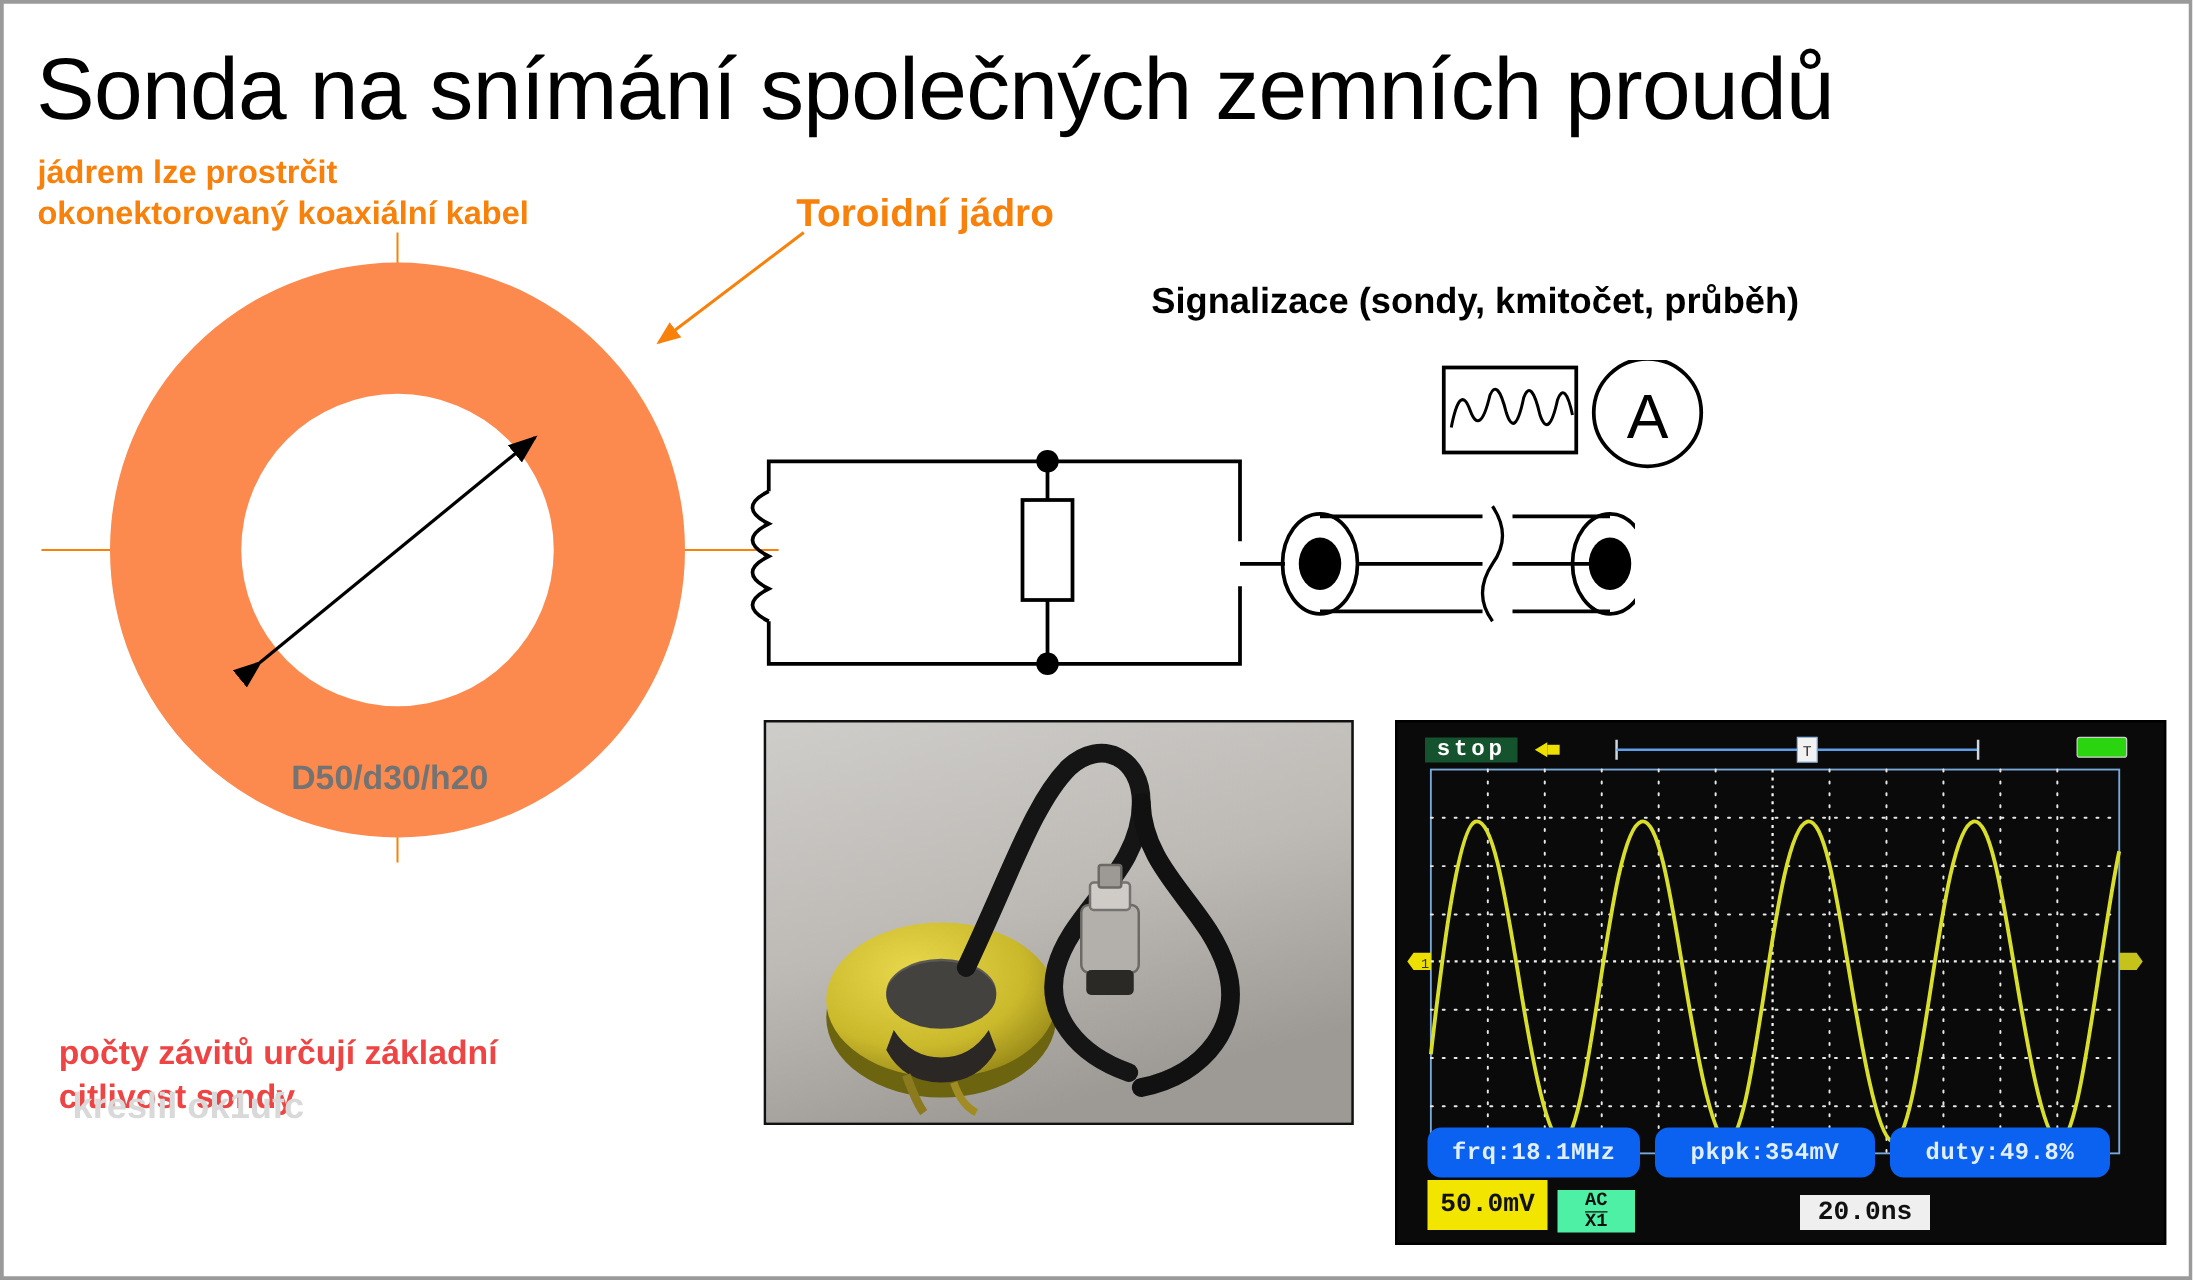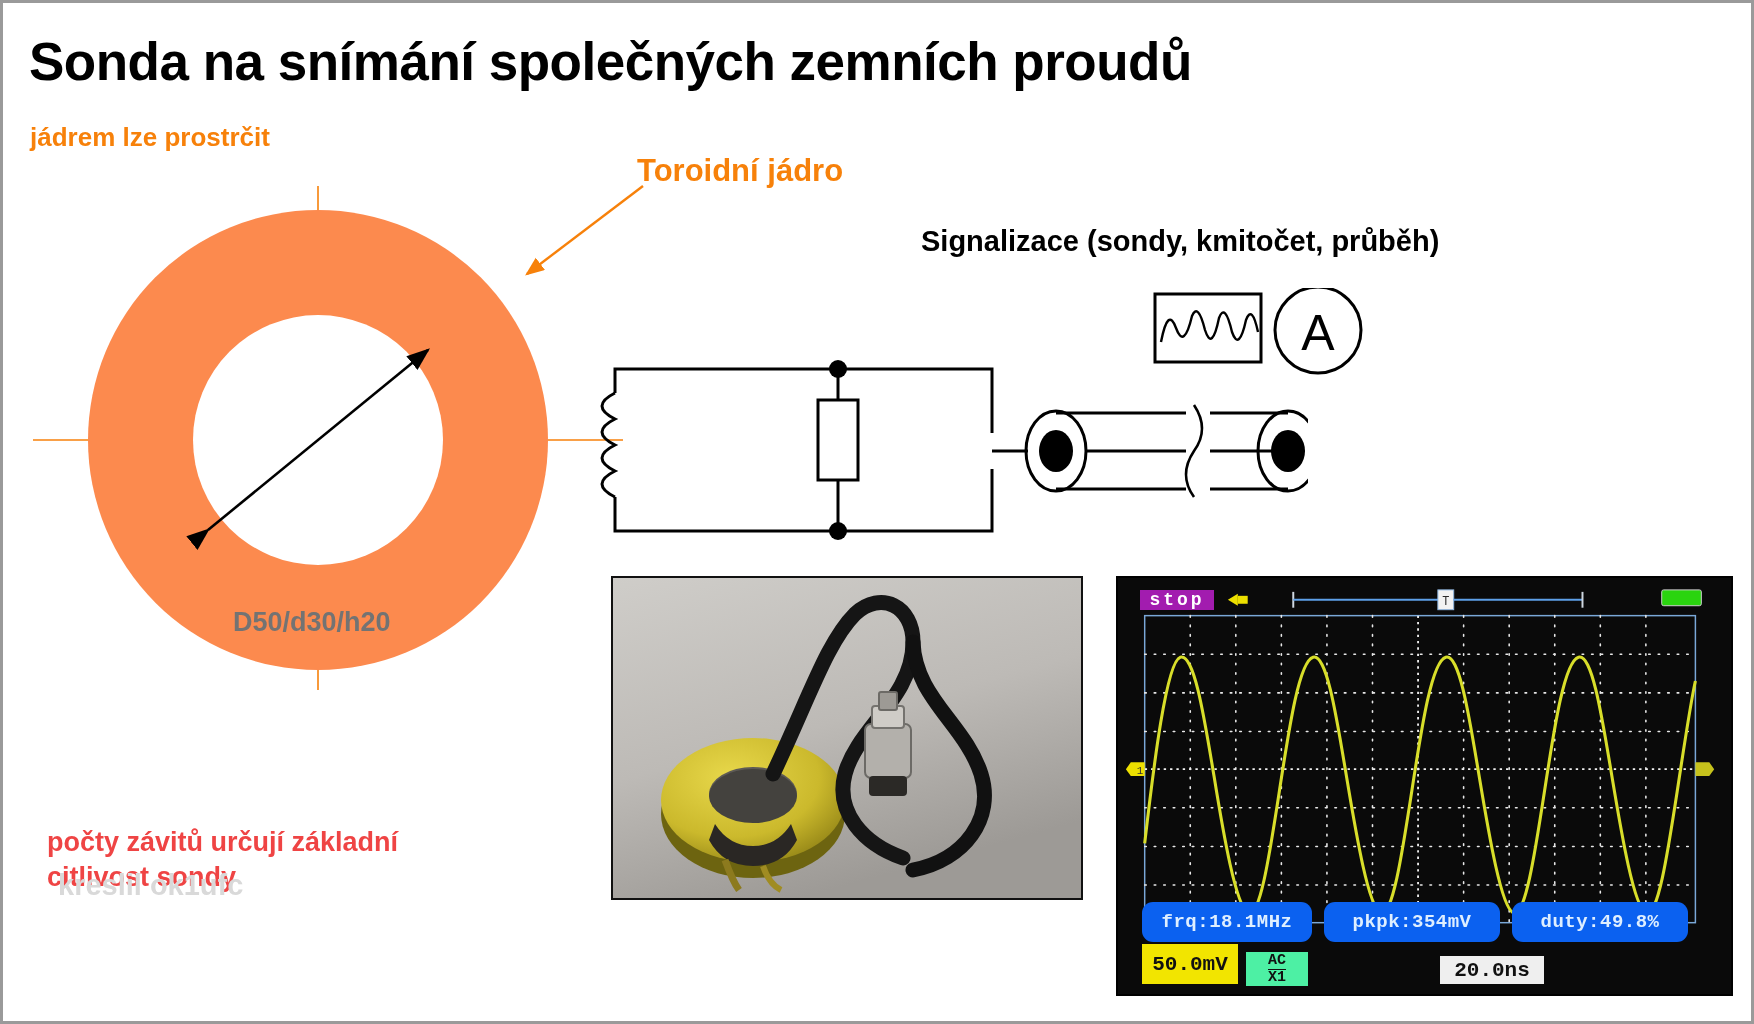--- a/index.html
+++ b/index.html
@@ -2,21 +2,21 @@
 <html><head>
 <meta charset="utf-8">
 <style>
   html,body{margin:0;padding:0;background:#fff;}
   body{width:1754px;height:1024px;font-family:"Liberation Sans",sans-serif;}
   #slide{position:relative;width:1754px;height:1024px;box-sizing:border-box;
          border:3px solid #9a9a9a;background:#fff;overflow:hidden;}
 
   .abs{position:absolute;}
 
-  #title{left:26px;top:28px;font-size:53px;font-weight:bold;color:#000;
+  #title{left:26px;top:28px;font-size:70px;font-weight:normal;color:#000;
          letter-spacing:-0.5px;white-space:nowrap;}
 
   .note-dark{color:#F7810A;font-weight:bold;font-size:26px;line-height:1.28;}
   .note-light{color:#ef4444;font-weight:bold;font-size:27px;line-height:1.3;}
 
   #note-core{left:27px;top:118px;}
   #note-turns{left:44px;top:822px;}
 
   #lbl-toroid{left:634px;top:150px;color:#F7810A;font-weight:bold;font-size:31px;}
   #lbl-signal{left:918px;top:222px;color:#000;font-weight:bold;font-size:29px;white-space:nowrap;}
@@ -28,38 +28,39 @@
   #photo{left:608px;top:573px;width:468px;height:320px;}
   #scope{left:1113px;top:573px;width:617px;height:420px;}
 
   
   .scope-shell{position:absolute;inset:0;background:#0a0a0a;border:2px solid #000;}
   .scope-badge{position:absolute;font-family:"Liberation Mono",monospace;
                font-weight:bold;line-height:1;display:flex;align-items:center;
                justify-content:center;}
   .meas{background:#0b61F0;color:#dfefff;border-radius:11px;font-size:19px;
         height:40px;letter-spacing:0.5px;}
-  .stopbadge{background:#a21caf;color:#fff;font-size:18px;height:20px;
+  .stopbadge{background:#14532d;color:#fff;font-size:18px;height:20px;
              letter-spacing:3px;padding:0 4px;}
   .volt{background:#F2E500;color:#111;font-size:21px;height:40px;}
   .tbase{background:#efefef;color:#111;font-size:21px;height:28px;margin-left:22px;}
   .coup{background:#4DF0A4;color:#111;font-size:15px;width:62px;height:34px;
         display:flex;flex-direction:column;}
   .coup div{flex:1;display:flex;align-items:center;justify-content:center;}
   .coup div:first-child{border-bottom:1px solid #111;}
 </style>
 </head>
 <body>
 
 <div id="slide">
 
   <div class="abs" id="title">Sonda na snímání společných zemních proudů</div>
 
   <div class="abs note-dark" id="note-core">
     <div>jádrem lze prostrčit</div>
+    <div>okonektorovaný koaxiální kabel</div>
   </div>
 
   <div class="abs" id="lbl-toroid">Toroidní jádro</div>
 
   <div class="abs" id="lbl-signal">Signalizace (sondy, kmitočet, průběh)</div>
 
   <svg class="abs" style="left:500px;top:175px;width:160px;height:110px;overflow:visible">
     <defs>
       <marker id="ah" markerWidth="9" markerHeight="9" refX="7" refY="3.2" orient="auto">
           <path d="M0,0 L8,3.2 L0,6.4 z" fill="#F7810A"></path>

